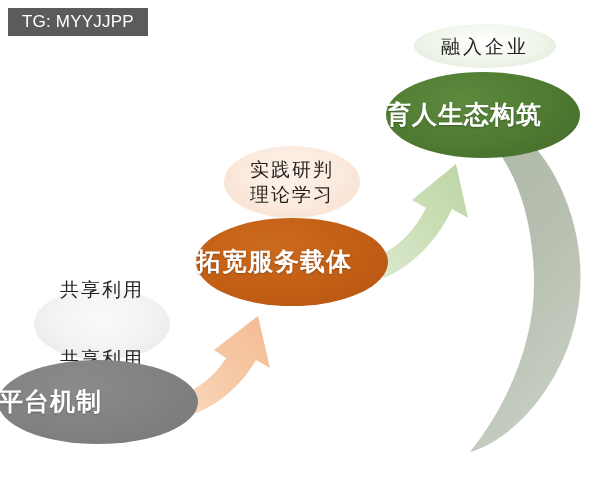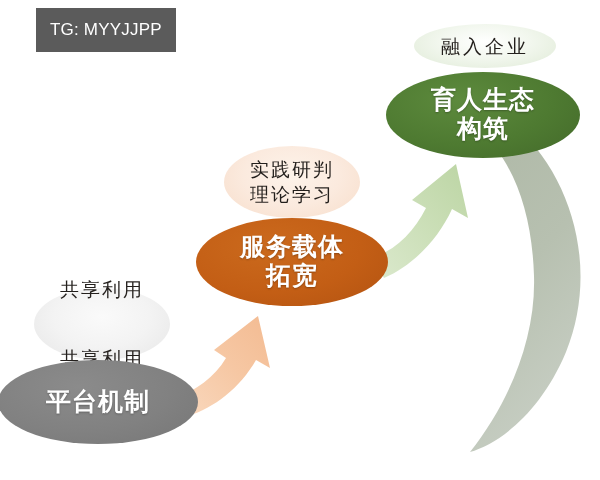--- a/index.html
+++ b/index.html
@@ -21,23 +21,22 @@
     left: 0;
     top: 0;
     width: 600px;
     height: 480px;
   }
 
   
   .node {
     position: absolute;
     display: flex;
-    flex-direction: column;
+    flex-direction: row;
     align-items: center;
-    justify-content: center;
     border-radius: 50%;
     text-align: center;
     box-sizing: border-box;
   }
   .node .line {
     display: block;
     color: #ffffff;
     font-weight: bold;
     font-size: 25px;
     line-height: 1.15;
@@ -119,25 +118,24 @@
     position: absolute;
     background: #5b5b5b;
     color: #ffffff;
     display: flex;
     align-items: center;
     box-sizing: border-box;
   }
   #tg-badge {
     left: 8px;
     top: 8px;
-    height: 44px;
+    height: 28px;
     padding: 0 14px;
     font-size: 17px;
     letter-spacing: 0.2px;
-    margin-left: 28px;
   }
   #watermark {
     left: 408px;
     top: 435px;
     width: 192px;
     height: 36px;
     justify-content: center;
     font-size: 17px;
     letter-spacing: 0.2px;
   }
@@ -197,22 +195,22 @@
     <span class="line">育人生态</span>
     <span class="line">构筑</span>
   </div>
 
   <div class="caption" id="caption-orange">
     <span class="line">实践研判</span>
     <span class="line">理论学习</span>
   </div>
 
   <div class="node" id="node-orange">
+    <span class="line">拓宽</span>
     <span class="line">服务载体</span>
-    <span class="line">拓宽</span>
   </div>
 
   <div class="caption" id="caption-gray">
     <span class="line">共享利用</span>
     <span class="line">共享利用</span>
   </div>
 
   <div class="node" id="node-gray">
     <span class="line">平台机制</span>
   </div>

